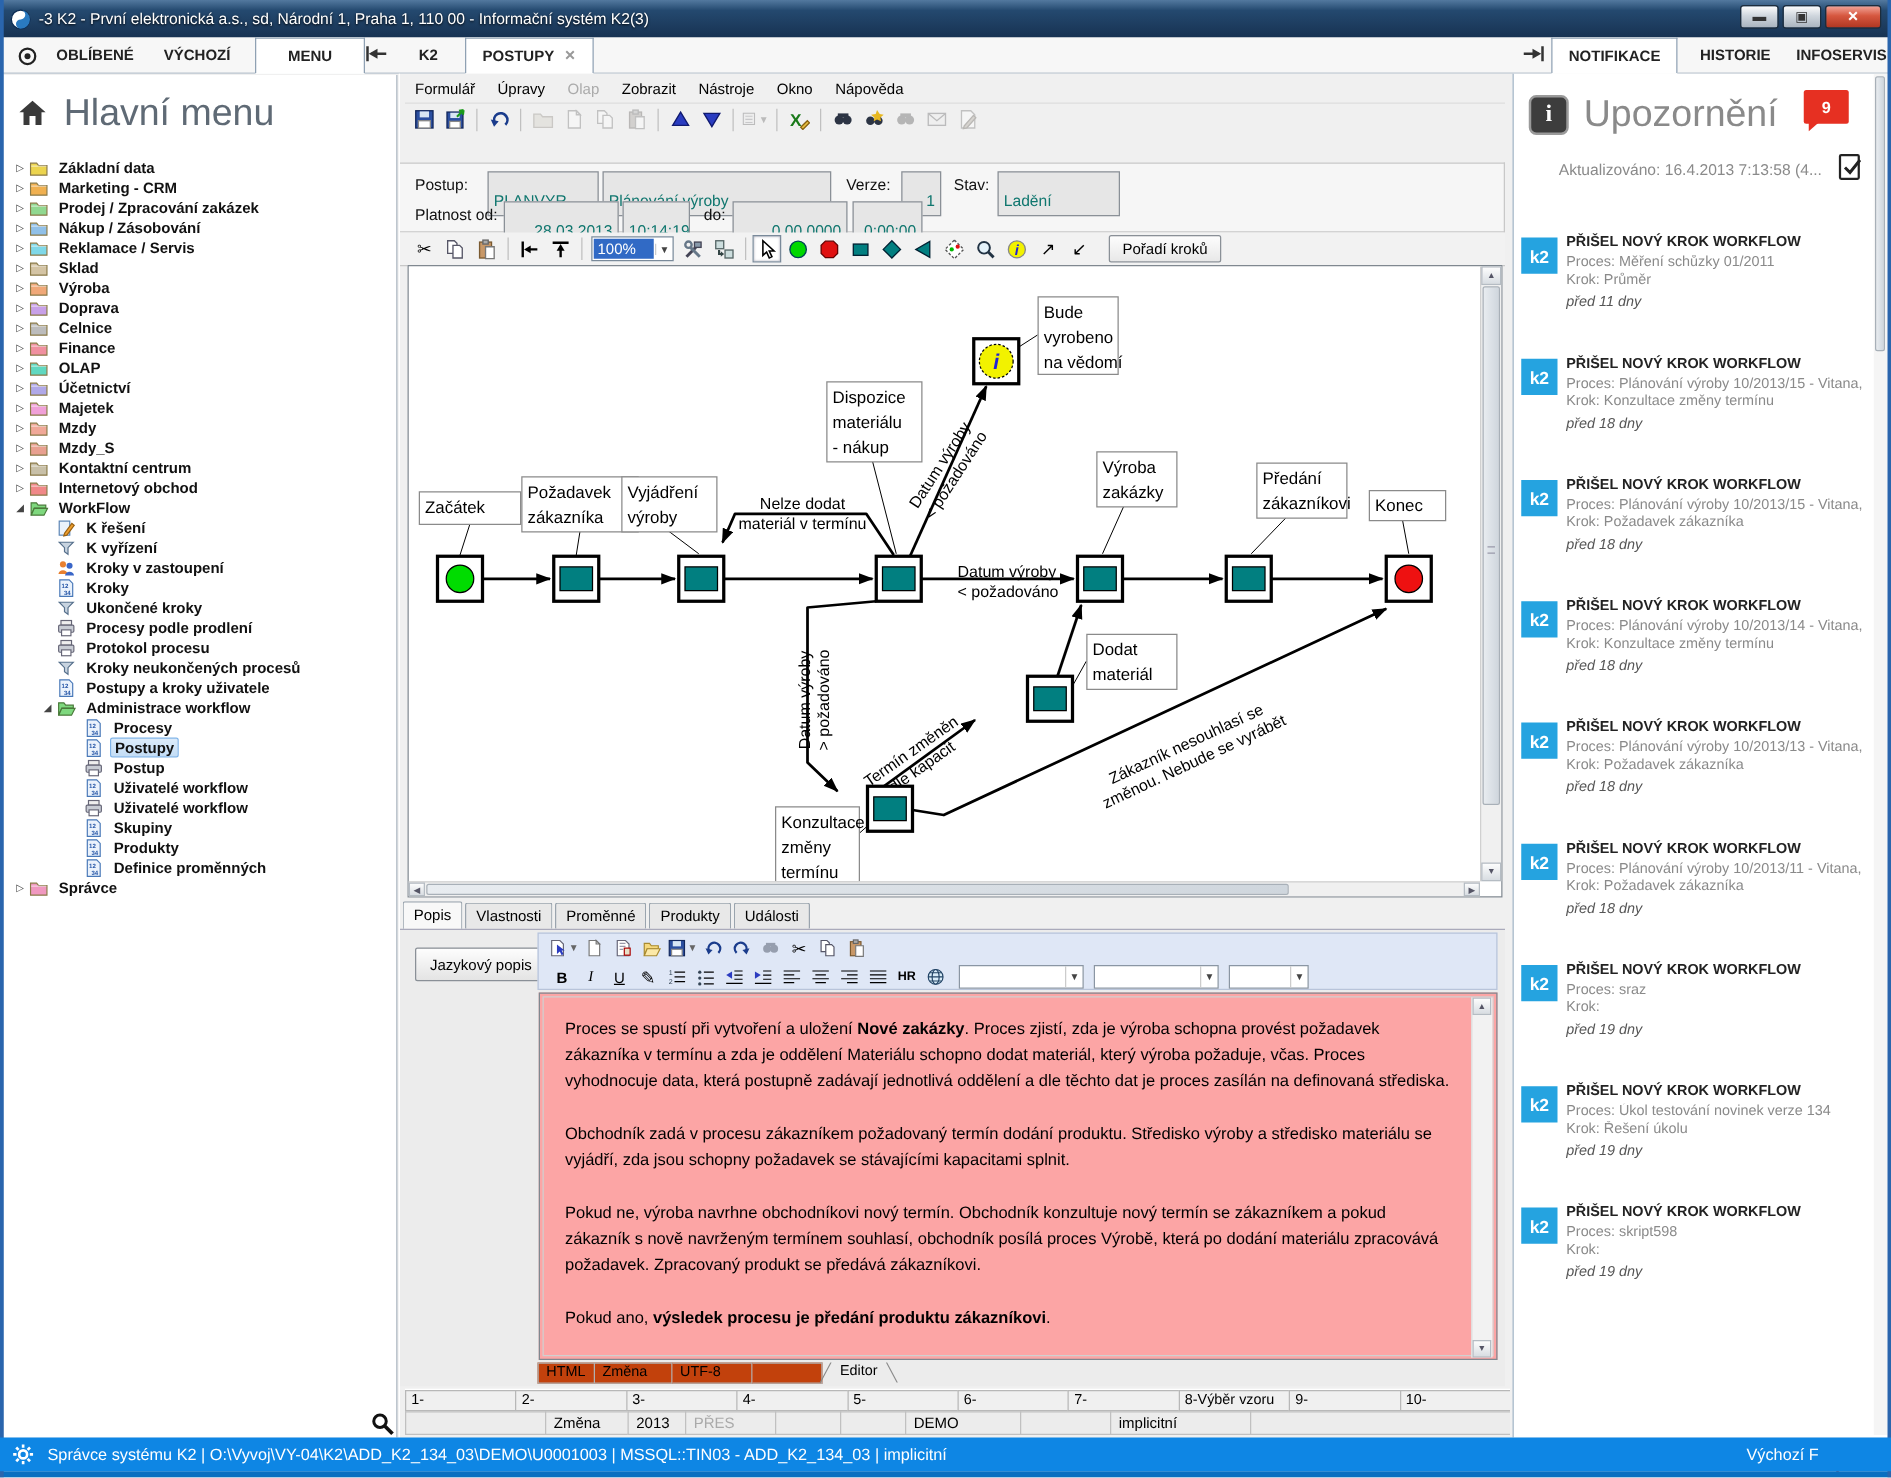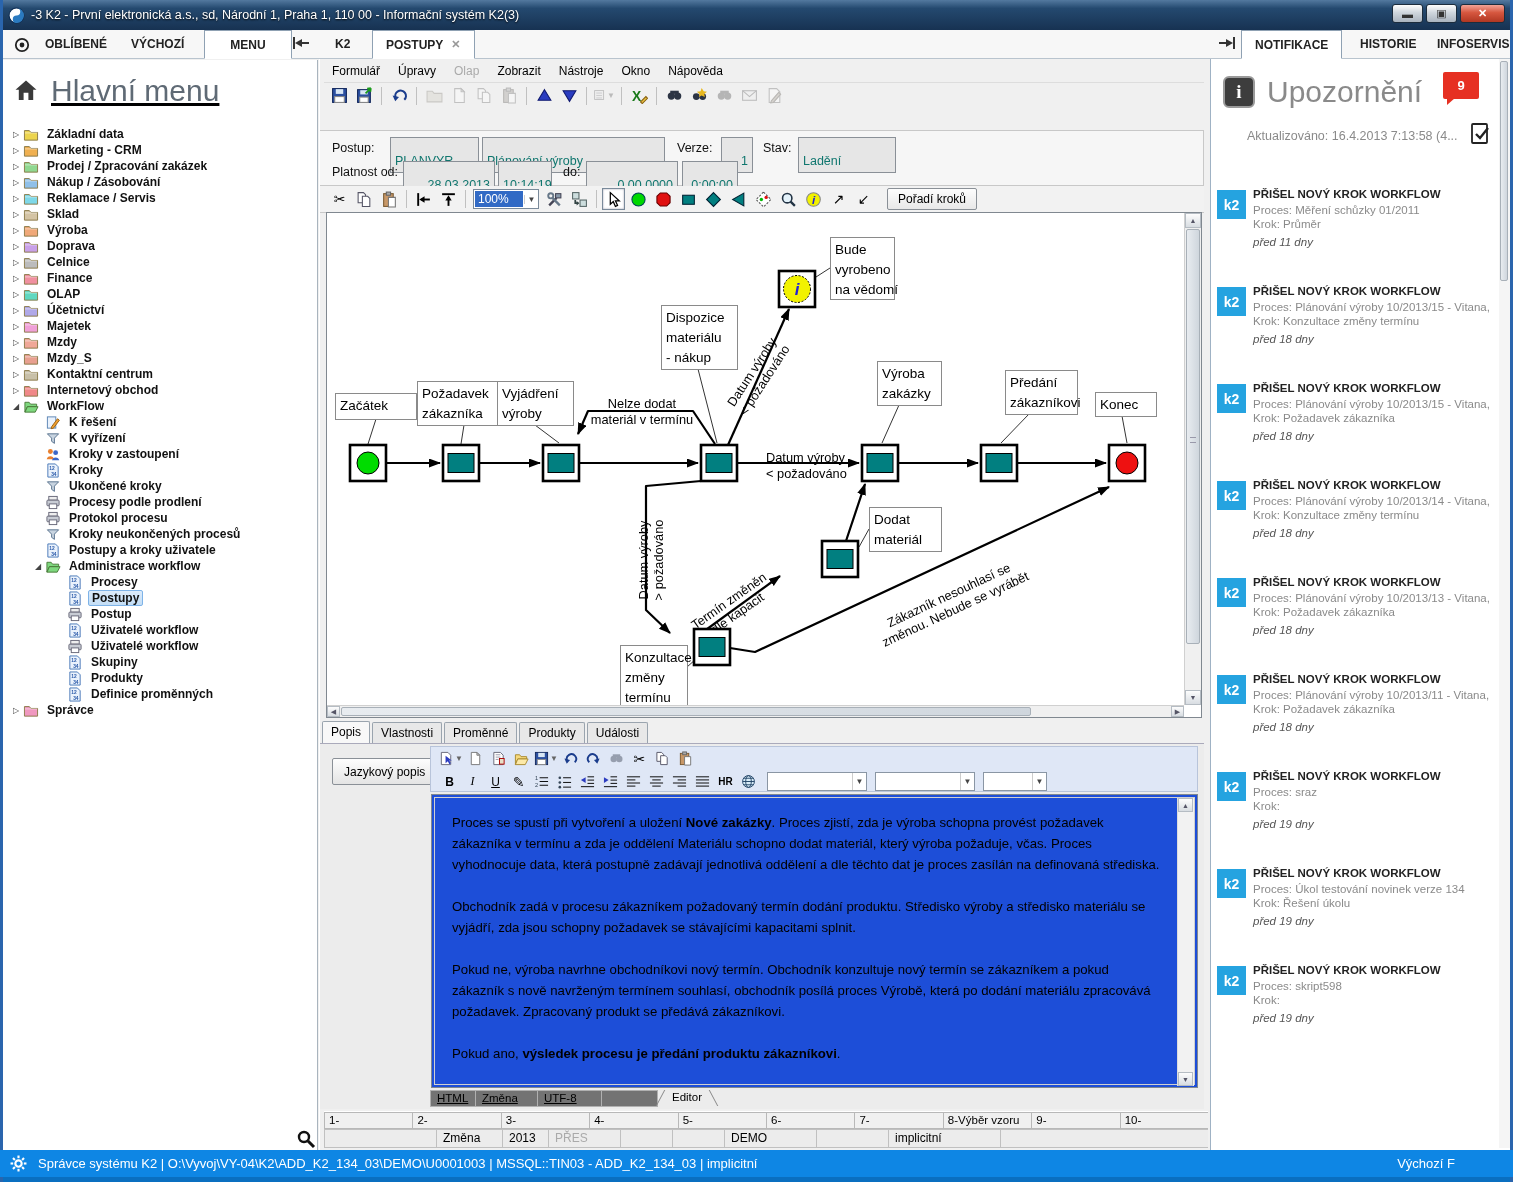--- a/index.html
+++ b/index.html
@@ -23,21 +23,21 @@
 
   
   .tabrow { position:absolute; left:0; top:30px; width:1513px; height:29px; background:#f7f7f7; border-bottom:1px solid #b9c4ce; }
   .rtab { position:absolute; top:0; height:28px; display:flex; align-items:center; padding:0 13px; font-size:12px; font-weight:bold; color:#222; white-space:nowrap; }
   .rtab.boxed { background:#fff; border:1px solid #8fa1b3; border-bottom:1px solid #fff; height:29px; }
   .tabx { color:#999; font-weight:bold; margin-left:8px; font-size:11px; }
   .pinico { position:absolute; top:5px; width:22px; height:18px; }
 
   
   .sidebar { position:absolute; left:3px; top:60px; width:315px; height:1090px; background:#fff; border-right:1px solid #a9b4be; overflow:hidden; }
-  .sbheader { position:absolute; left:10px; top:14px; display:flex; align-items:center; gap:12px;text-decoration:underline; }
+  .sbheader { position:absolute; left:10px; top:14px; display:flex; align-items:center; gap:12px; }
   .sbtitle { font-size:30px; color:#5f6a75; font-weight:400; }
   #tree { position:absolute; left:0; top:66px; width:100%; }
   .trow { height:16px; display:flex; align-items:center; white-space:nowrap; }
   .tarrow { width:14px; font-size:8px; color:#444; text-align:center; flex:0 0 14px; }
   .tico { width:16px; height:15px; margin-right:5px; flex:0 0 16px; }
   .tico svg { width:16px; height:15px; }
   .tlabel { font-size:12px; font-weight:bold; color:#111; padding:0 3px; }
   .tlabel.sel { background:linear-gradient(#dcebfa,#c3ddf5); border:1px solid #7eb3e8; border-radius:2px; }
 
   
@@ -88,27 +88,27 @@
   .langbtn { position:absolute; left:12px; top:14px; height:27px; padding:0 11px; font-size:12px; background:linear-gradient(#fdfdfd,#e4e4e4); border:1px solid #8a9097; border-radius:2px; }
   .rtbar { position:absolute; left:110px; top:2px; width:768px; height:46px; background:#dfe7f6; border:1px solid #b8c4da; }
   .rtrow { display:flex; align-items:center; height:23px; gap:2px; padding-left:8px; }
   .rbtn { min-width:21px; height:20px; display:flex; align-items:center; justify-content:center; font-size:12px; }
   .rbtn svg { width:15px; height:15px; }
   .rbtn.dis { opacity:.4; }
   .rb { font-weight:bold; } .ri { font-style:italic; font-family:"Liberation Serif",serif; } .ru { text-decoration:underline; }
   .rsel { height:19px; background:#fff; border:1px solid #8a96a4; display:flex; align-items:center; justify-content:flex-end; margin-left:6px; }
   .rsel .zoomarr { height:100%; display:flex; align-items:center; justify-content:center; }
 
-  .rtext { position:absolute; left:111px; top:50px; width:767px; height:294px; background:#1d4ed8; border:1px solid #808890; padding:2px; }
+  .rtext { position:absolute; left:111px; top:50px; width:767px; height:294px; background:#fca5a5; border:1px solid #808890; padding:2px; }
   .rtinner { width:100%; height:100%; border:1px solid #d0d0d0; padding:14px 30px 0 17px; overflow:hidden; font-size:13.2px; line-height:21px; }
   .rtinner p { margin-bottom:21px; }
   .edvscroll { position:absolute; right:3px; top:3px; width:17px; height:288px; background:#f2f2f2; border-left:1px solid #ddd; }
 
   .edstatus { position:absolute; left:110px; top:346px; height:17px; display:flex; }
-  .escell { border:1px solid #b0b0b0; border-left:none; background:#737373; font-size:11.5px; padding:1px 6px;text-decoration:underline; }
+  .escell { border:1px solid #b0b0b0; border-left:none; background:#c2410c; font-size:11.5px; padding:1px 6px; }
   .escell:first-child { border-left:1px solid #b0b0b0; }
   .etab { border:none; background:transparent; padding:1px 14px; font-size:11.5px; position:relative; }
   .etab:before { content:""; position:absolute; left:2px; top:0; width:1px; height:16px; background:#888; transform:skewX(-28deg); }
   .etab:after  { content:""; position:absolute; right:2px; top:0; width:1px; height:16px; background:#888; transform:skewX(28deg); }
 
   #fkeys { position:absolute; left:4px; top:1052px; width:884px; height:18px; display:flex; background:#f0f0f0; border-top:1px solid #fff; }
   .fkey { flex:1; border:1px solid #b8b8b8; border-right:none; font-size:11.5px; padding:1px 4px; white-space:nowrap; overflow:hidden; }
   #statusrow { position:absolute; left:4px; top:1070px; width:884px; height:19px; display:flex; background:#ececec; }
   .stcell { border:1px solid #c0c0c0; border-right:none; font-size:12px; padding:1px 6px; white-space:nowrap; overflow:hidden; }
   .stcell.dim { color:#aaa; }

